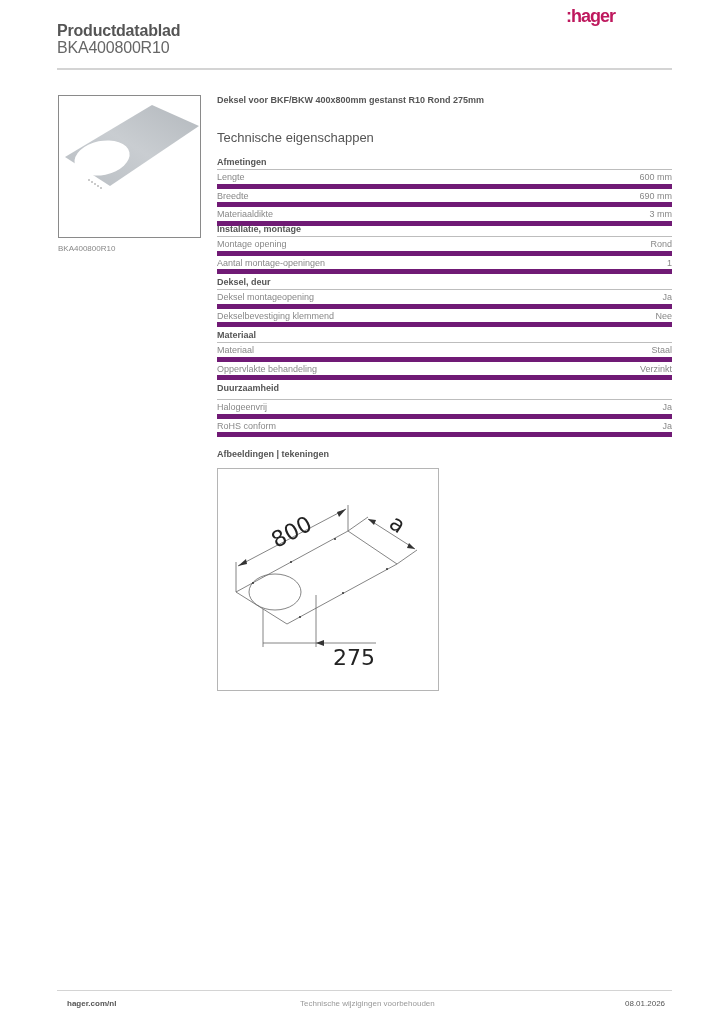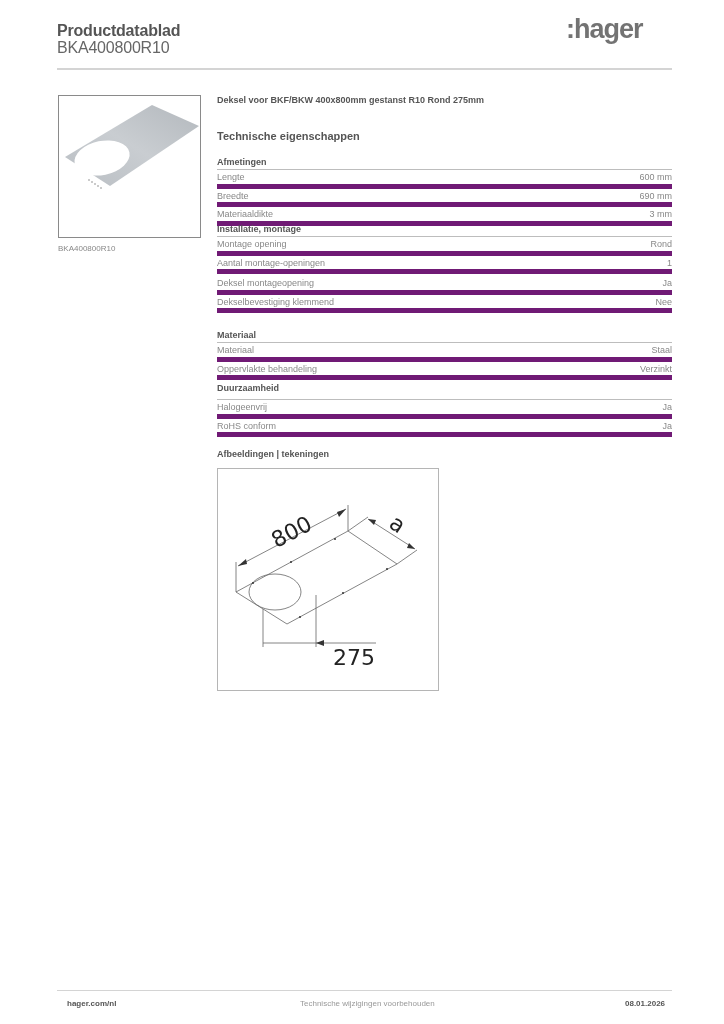--- a/index.html
+++ b/index.html
@@ -1,40 +1,40 @@
 <!DOCTYPE html>
 <html><head>
   <meta charset="utf-8">
   <style>
     html, body { margin:0; padding:0; background:#ffffff; }
     body { width:724px; height:1024px; position:relative; overflow:hidden;
            font-family:"Liberation Sans", sans-serif; color:#555; }
     .abs { position:absolute; }
     .doc-title { left:57px; top:22px; font-size:16px; font-weight:bold; color:#555; letter-spacing:-0.2px; }
     .doc-sub { left:57px; top:39px; font-size:16px; color:#666; letter-spacing:-0.2px; }
-    .logo { left:566px; top:14px; font-size:27px; font-weight:bold; color:#737373; letter-spacing:-1px; }
+    .logo { left:566px; top:6px; font-size:18px; font-weight:bold; color:#be185d; letter-spacing:-1px; }
     .hr-top { left:57px; top:68px; width:615px; height:2px; background:#d4d4d4; }
 
     .thumb { left:58px; top:95px; width:143px; height:143px; border:1px solid #8a8a8a; box-sizing:border-box; background:#fff; }
     .thumb-caption { left:58px; top:244px; font-size:8px; color:#888; }
 
     .desc { left:217px; top:95px; font-size:9px; font-weight:bold; color:#555; }
-    .tech-title { left:217px; top:130px; font-size:11px; font-weight:bold; color:#555; }
+    .tech-title { left:217px; top:130px; font-size:13px; font-weight:normal; color:#555; }
 
     .section { position:absolute; left:217px; width:455px; }
     .section-title { font-size:9px; font-weight:bold; color:#555; height:13px; line-height:13px; border-bottom:1.5px solid #bdbdbd; }
     .row { display:flex; justify-content:space-between; font-size:9px; color:#888; height:13.5px; line-height:14px; border-bottom:5px solid #701a75; }
 
     .img-title { left:217px; top:449px; font-size:9px; font-weight:bold; color:#555;text-align:right; }
     .drawing { left:217px; top:468px; width:222px; height:223px; border:1px solid #b5b5b5; box-sizing:border-box; background:#fff; }
 
     .hr-bottom { left:57px; top:990px; width:615px; height:1px; background:#d4d4d4; }
     .foot-left { left:67px; top:999px; font-size:8px; font-weight:bold; color:#555; }
     .foot-mid { left:300px; top:999px; font-size:8px; color:#999; }
-    .foot-right { left:625px; top:999px; font-size:8px; font-weight:bold; color:#555; }
+    .foot-right { left:625px; top:999px; font-size:8px; font-weight:normal; color:#555; }
   </style>
 </head>
 <body>
 
 <div class="abs doc-title">Productdatablad</div>
 <div class="abs doc-sub">BKA400800R10</div>
 <div class="abs logo">:hager</div>
 <div class="abs hr-top"></div>
 
 <div class="abs thumb">
@@ -84,20 +84,21 @@
     <span>Montage opening</span>
     <span>Rond</span>
   </div>
   <div class="row">
     <span>Aantal montage-openingen</span>
     <span>1</span>
   </div>
 </div>
 
 <div class="section" style="top:276px;">
+  <div class="section-title">Deksel, deur</div>
   <div class="row">
     <span>Deksel montageopening</span>
     <span>Ja</span>
   </div>
   <div class="row">
     <span>Dekselbevestiging klemmend</span>
     <span>Nee</span>
   </div>
 </div>
 

